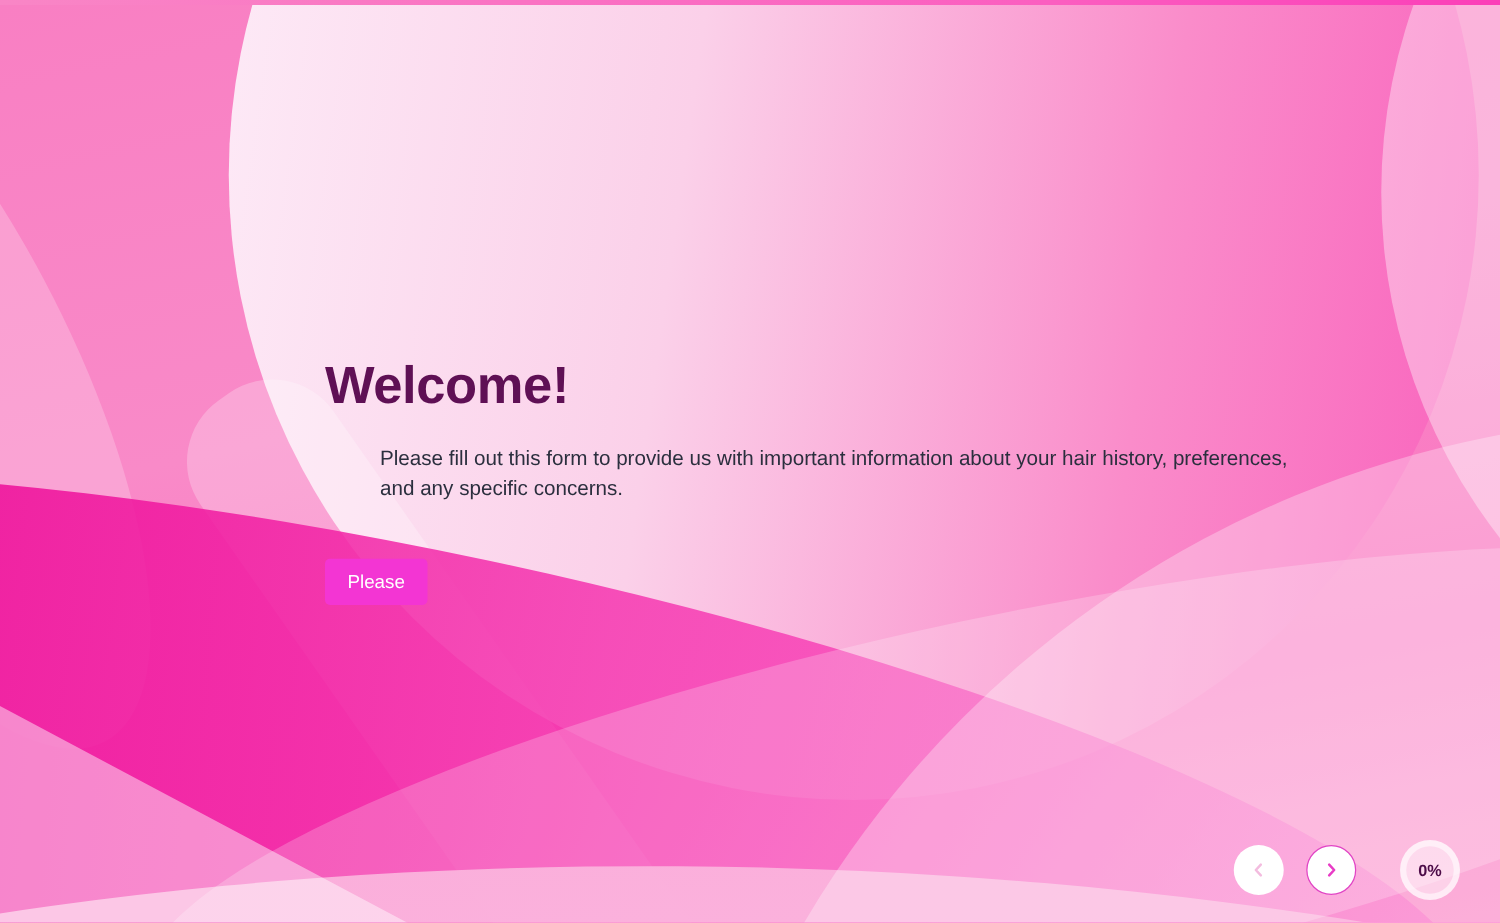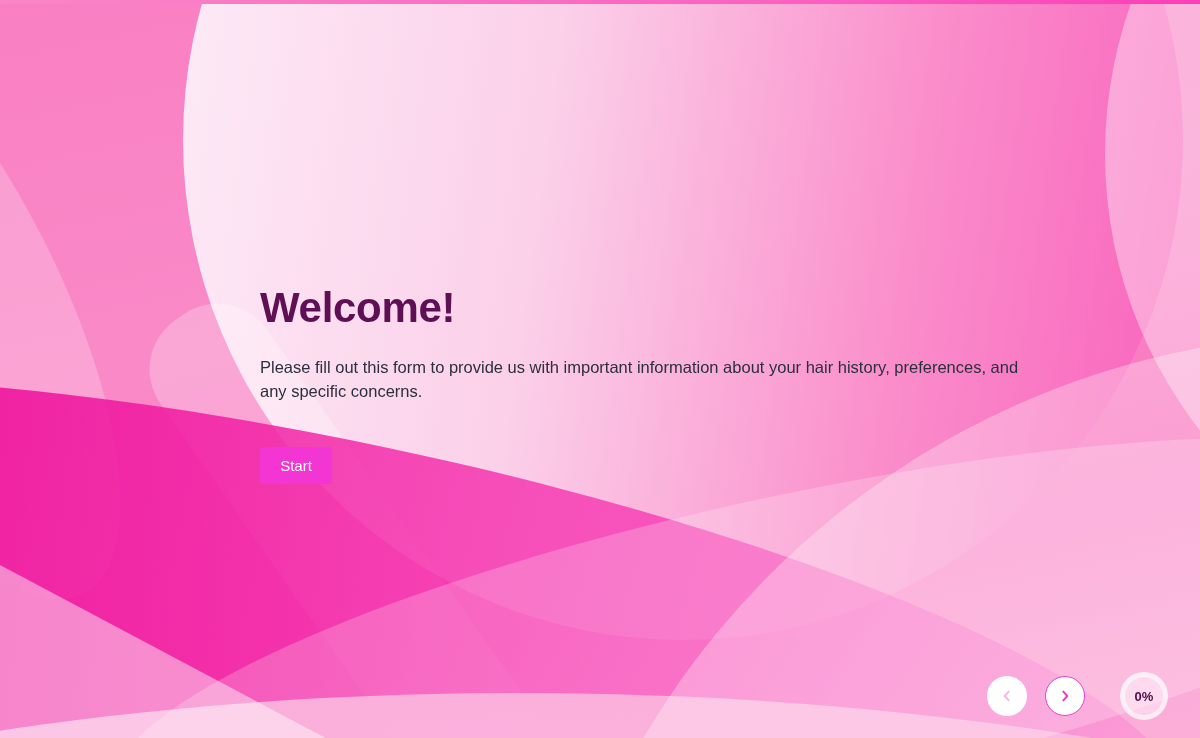--- a/index.html
+++ b/index.html
@@ -50,21 +50,21 @@
     transform: rotate(28deg); background: rgba(255,255,255,0.45); border-radius:40px;
   }
 
   
   .content { position:absolute; left:260px; top:280px; width:780px; }
   .content h1 {
     font-size:42px; line-height:1.15; font-weight:700;
     color:#5f1055; letter-spacing:-0.3px; margin-bottom:24px;
   }
   .content p {
-    font-size:16.5px; line-height:23.5px; color:#2b2f3e; max-width:760px; margin-bottom:44px;
+    font-size:16.5px; line-height:23.5px; color:#2b2f3e; max-width:760px; margin-bottom:44px;margin-left:44px;
   }
   .start-btn {
     display:inline-block; min-width:72px; height:37px; padding:0 18px;
     background:#f335d3; color:#ffffff; border:none; border-radius:4px;
     font-family:"Liberation Sans", sans-serif; font-size:15px; font-weight:500;
     cursor:pointer;
   }
 
   
   .footer {
@@ -98,21 +98,21 @@
     <div class="s-diag shape"></div>
     <div class="shape s-magenta"></div>
     <div class="shape s-bottom"></div>
     <div class="shape s-sweep"></div>
     <div class="shape s-br-glow"></div>
     <div class="s-corner" style="position:absolute;"></div>
 
     <div class="content">
       <h1>Welcome!</h1>
       <p>Please fill out this form to provide us with important information about your hair history, preferences, and any specific concerns.</p>
-      <button class="start-btn">Start</button>
+      <button class="start-btn">Please</button>
     </div>
 
     <div class="footer">
       <button class="nav-btn prev" aria-disabled="true">
         <span>
           <svg width="16" height="16" viewBox="0 0 24 24" fill="none">
             <path d="M14.5 5.5 L8.5 12 L14.5 18.5" stroke="#f3bcdf" stroke-width="3" stroke-linecap="round" stroke-linejoin="round"></path>
           </svg>
         </span>
       </button>

